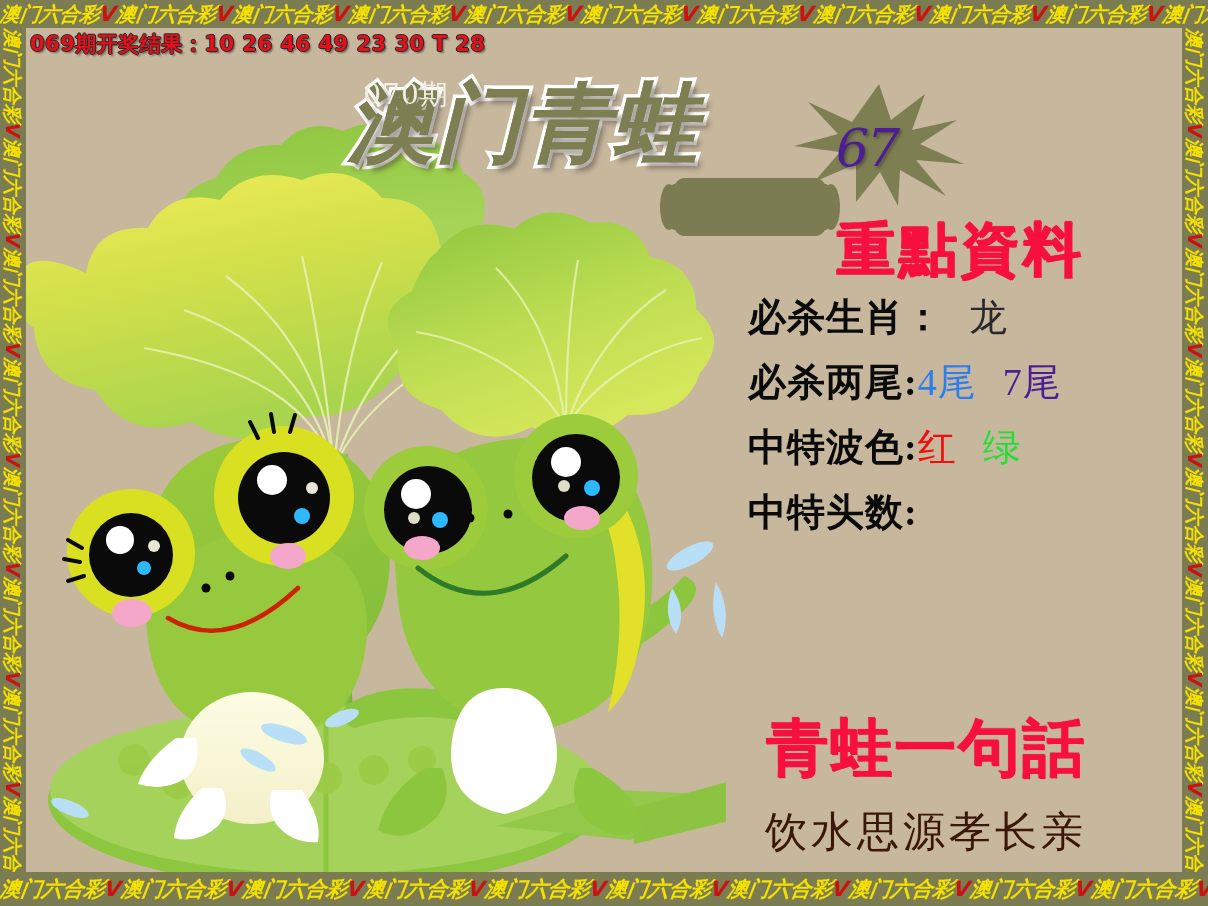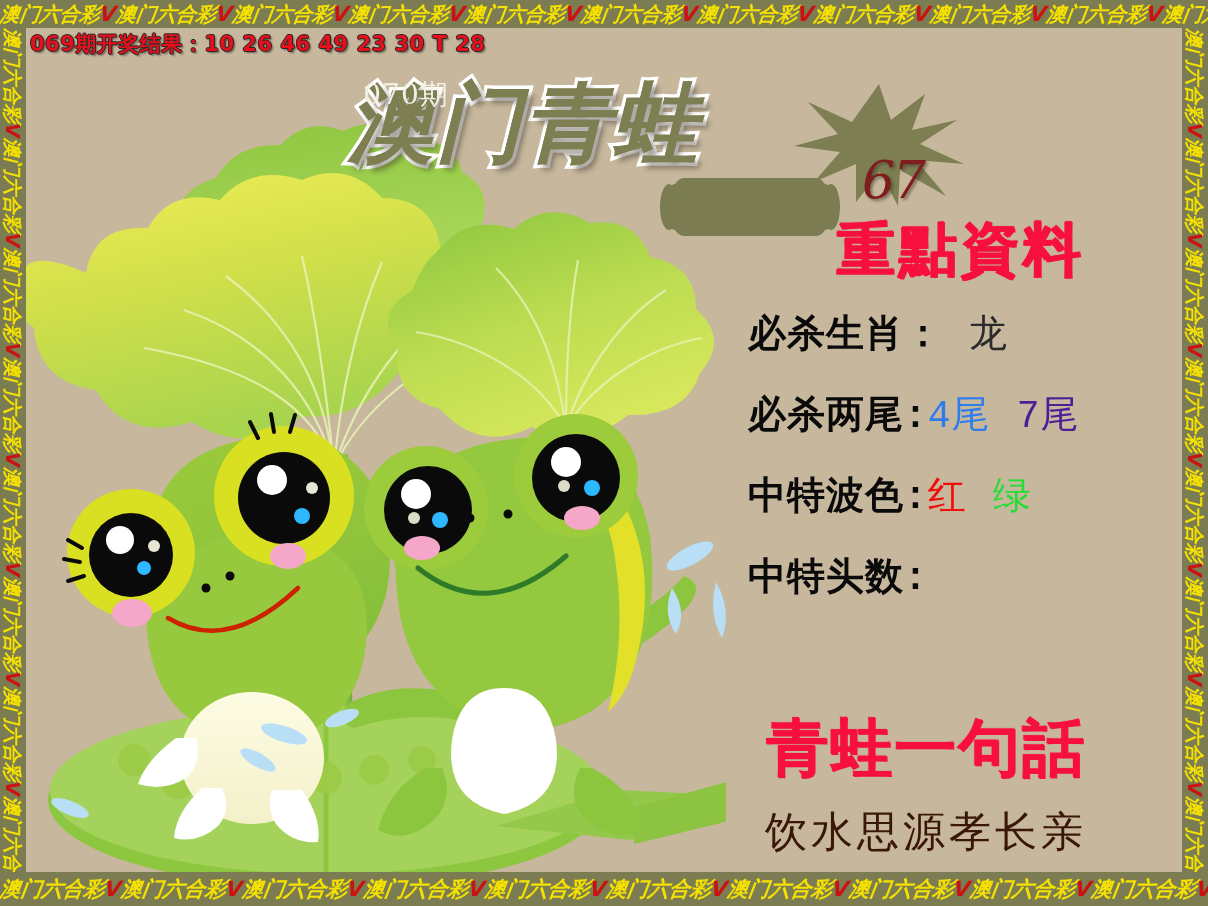--- a/index.html
+++ b/index.html
@@ -125,28 +125,27 @@
     font-family:"DejaVu Sans","Liberation Sans",sans-serif;
   }
 
   #starburst{
     position:absolute;
     left:468px;top:18px;
     width:170px;height:122px;
   }
   #burst-num{
     position:absolute;
-    left:536px;top:52px;
+    left:510px;top:52px;
     font-size:52px;
     font-style:italic;
-    color:#7f1d1d;
+    color:#4c1d95;
     font-family:"DejaVu Serif","Liberation Serif",serif;
     text-shadow:2px 2px 3px rgba(60,55,35,.55);
     letter-spacing:-2px;
-    margin-top:32px;
   }
 
   #issue-badge{
     position:absolute;
     left:344px;top:112px;
     width:160px;height:58px;
     background:#7b7c51;
     border-radius:14px/26px;
     box-shadow:
       -9px 0 0 -6px #7b7c51,
@@ -182,25 +181,25 @@
     text-align:center;
     line-height:1;
     padding-left:10px;
     font-family:"DejaVu Sans","Liberation Sans",sans-serif;
     text-shadow:0 0 1px #f7103f, 1px 1px 0 #f7103f, -1px 1px 0 #f7103f;
   }
 
   .data-row{
     display:flex;
     align-items:baseline;
-    margin-top:30px;
+    margin-top:14px;
     padding-left:22px;
     font-size:38px;
     white-space:nowrap;
-    font-family:Liberation Mono, monospace;
+    font-family:Liberation Serif, serif;
   }
   .data-label{color:#0a0a0a;font-weight:bold;letter-spacing:1px;}
   .data-value{font-weight:normal;letter-spacing:1px;}
 
   .v-black{color:#2b2b2b;font-weight:normal;margin-left:26px;}
   .v-magenta{color:#ef1ae8;}
   .v-blue{color:#2f7ced;}
   .v-red{color:#f20d0d;}
   .v-green{color:#25dd35;}
   .v-brown{color:#402014;letter-spacing:3px;}

